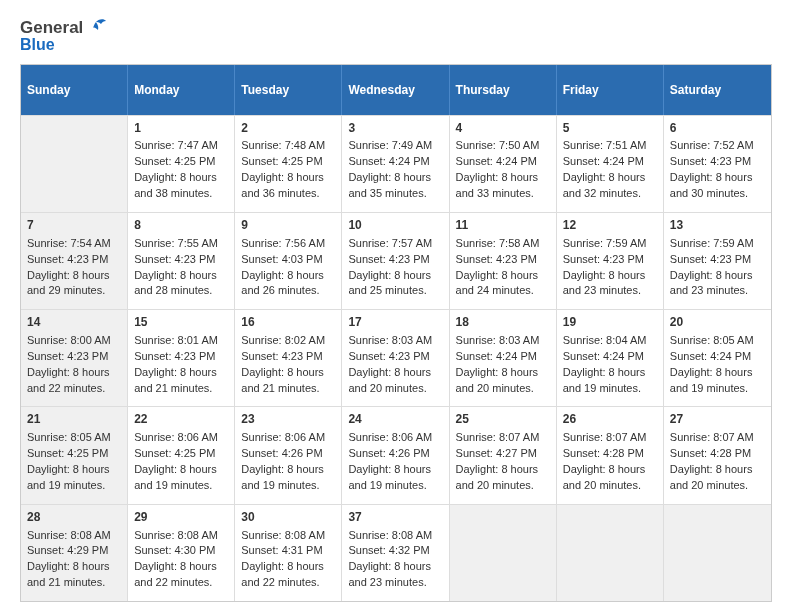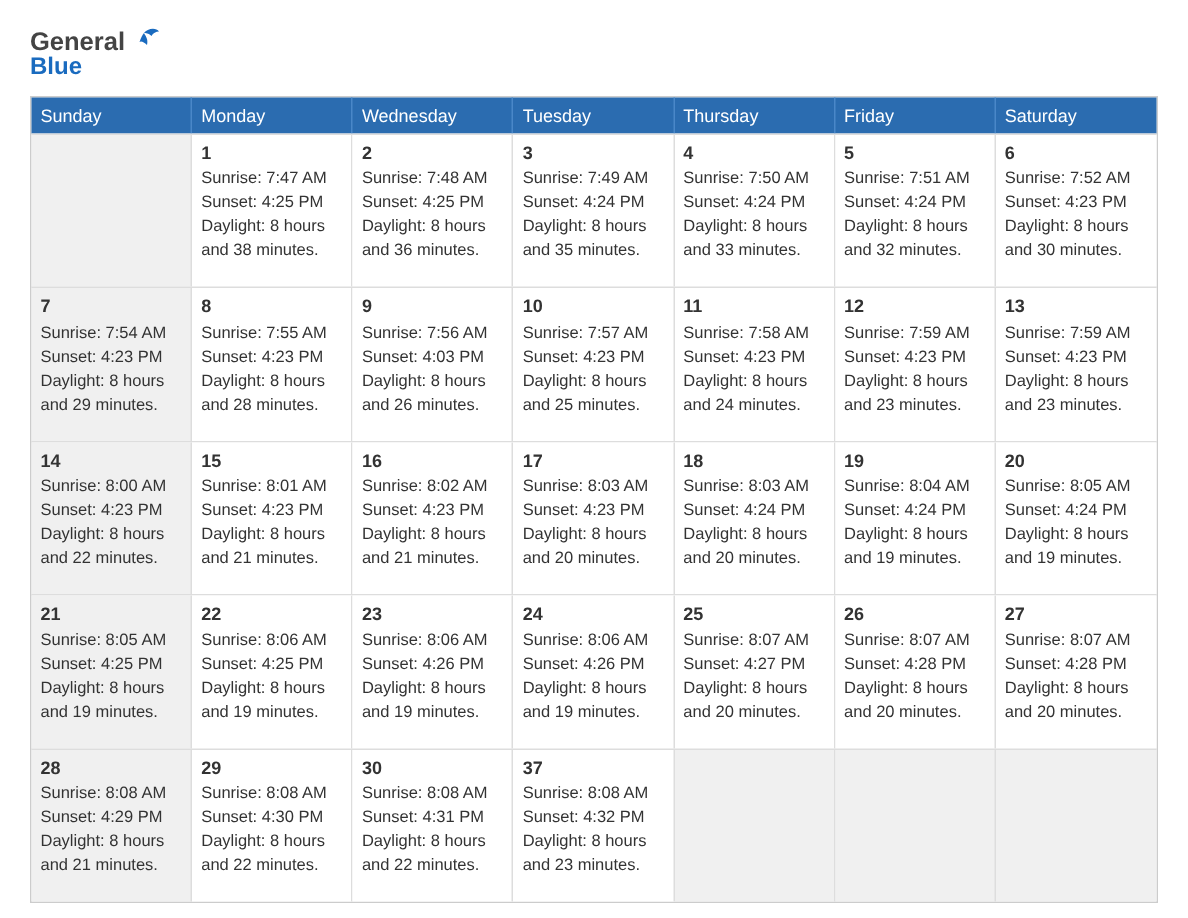--- a/index.html
+++ b/index.html
@@ -37,22 +37,22 @@
       border: 1px solid #ccc;
     }
     .cal-header {
       display: grid;
       grid-template-columns: repeat(7, 1fr);
       background: #2b6cb0;
     }
     .cal-header-cell {
       color: #fff;
       font-size: 12px;
-      font-weight: normal;
-      padding: 5px 6px;
+      font-weight: bold;
+      padding: 18px 6px;
       text-align: left;
       border-right: 1px solid #4a87c8;
     }
     .cal-header-cell:last-child { border-right: none; }
     .cal-body {
       flex: 1;
       display: flex;
       flex-direction: column;
     }
     .cal-row {
@@ -105,22 +105,22 @@
     <div class="title-block">
       <div style="font-size:32px;font-weight:bold;color:#333;"></div>
       <div style="font-size:13px;color:#555;"></div>
     </div>
   </div>
 
   <div class="calendar">
     <div class="cal-header">
     <div class="cal-header-cell">Sunday</div>
         <div class="cal-header-cell">Monday</div>
+        <div class="cal-header-cell">Tuesday</div>
         <div class="cal-header-cell">Wednesday</div>
-        <div class="cal-header-cell">Tuesday</div>
         <div class="cal-header-cell">Thursday</div>
         <div class="cal-header-cell">Friday</div>
         <div class="cal-header-cell">Saturday</div>
       </div>
     <div class="cal-body">
     <div class="cal-row">
           <div class="cal-cell shaded empty"></div>
           <div class="cal-cell"><span class="day-num">1</span><span class="cell-text" style="white-space: pre-line;">Sunrise: 7:47 AM
 Sunset: 4:25 PM
 Daylight: 8 hours

